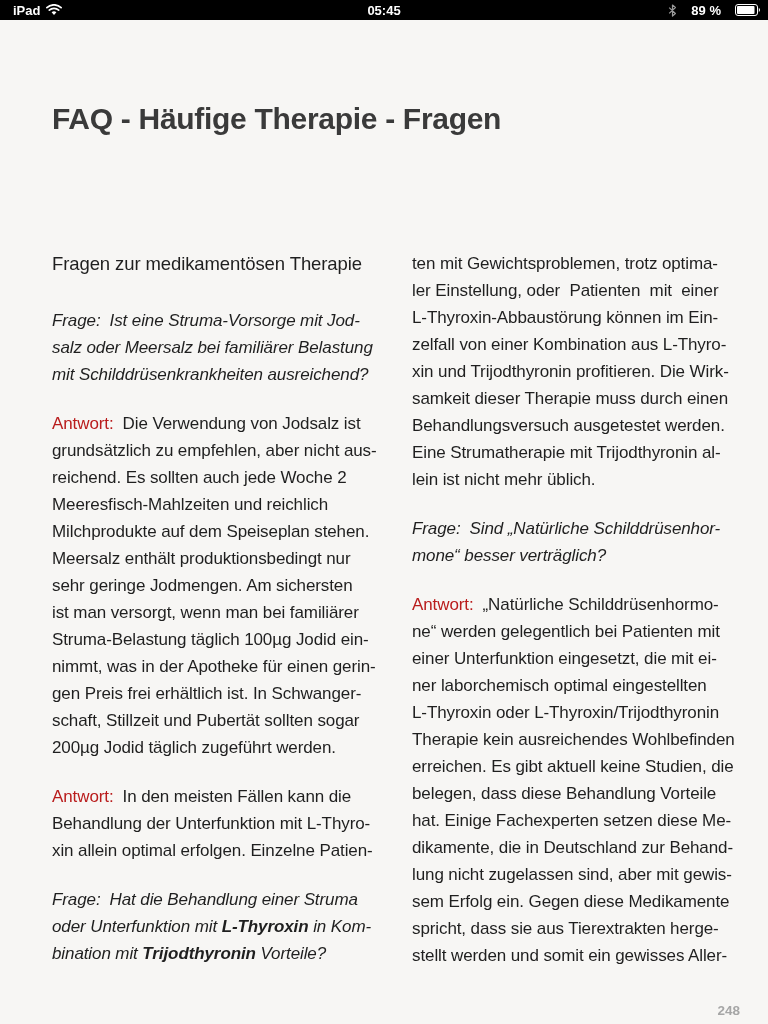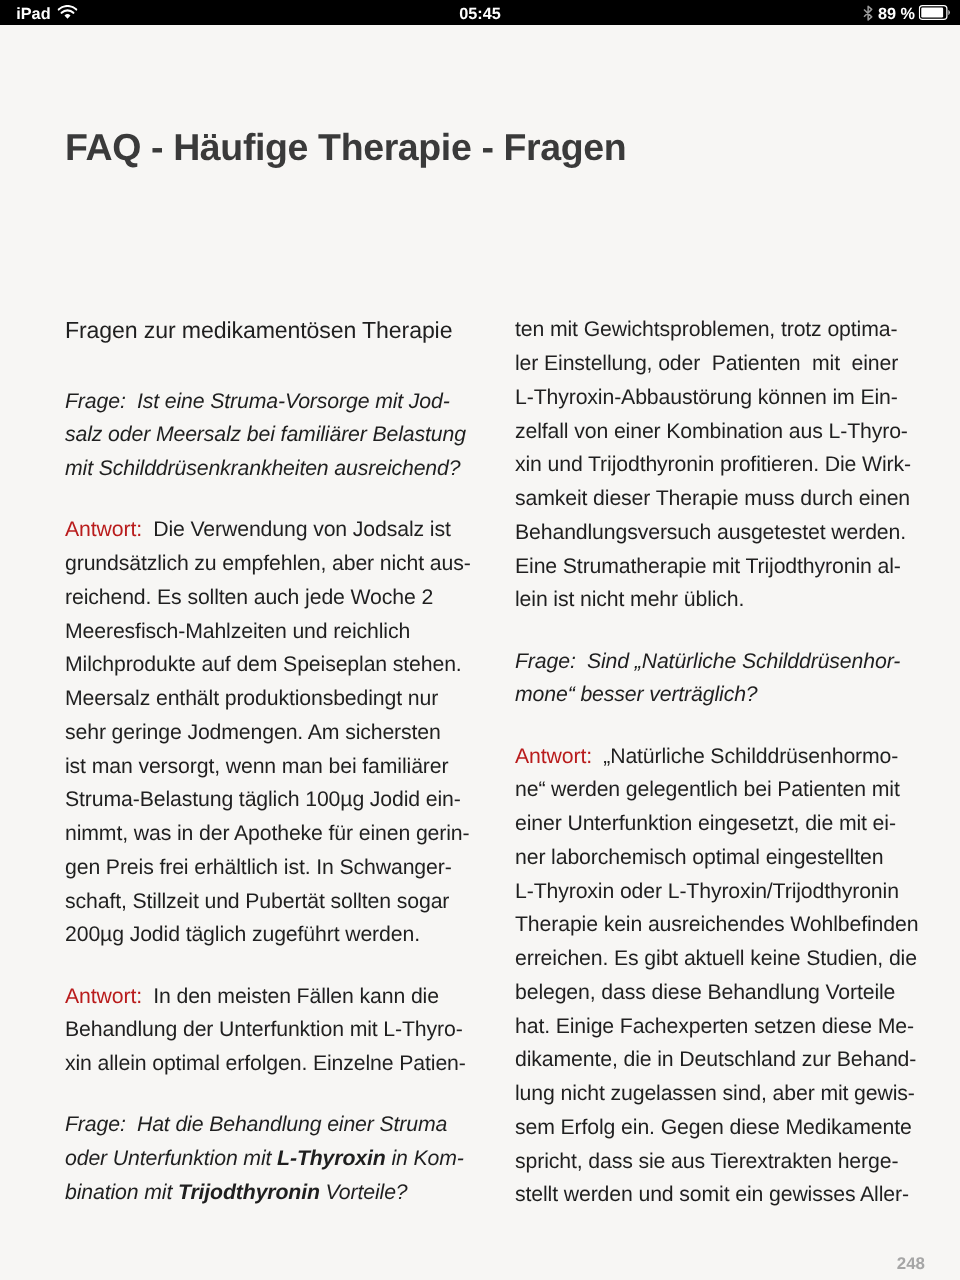--- a/index.html
+++ b/index.html
@@ -9,21 +9,21 @@
     font-family:"Liberation Sans", sans-serif;
     -webkit-font-smoothing:antialiased;
   }
   
   .statusbar {
     position:absolute; top:0; left:0; width:768px; height:20px;
     background:#000; color:#fff; font-size:13px; font-weight:600;
   }
   .sb-left { position:absolute; left:13px; top:0; height:20px; display:flex; align-items:center; gap:6px; }
   .sb-time { position:absolute; left:0; top:0; width:100%; height:20px; display:flex; align-items:center; justify-content:center; }
-  .sb-right { position:absolute; right:7px; top:0; height:20px; display:flex; align-items:center; gap:3px; }
+  .sb-right { position:absolute; right:7px; top:0; height:20px; display:flex; align-items:center; gap:14px; }
   .sb-icon { display:flex; align-items:center; }
   
   .doc-title {
     position:absolute; left:40px; top:62px;
     font-size:30px; font-weight:bold; color:#3a3a3a; letter-spacing:-0.3px;
     white-space:pre;
   }
   .col {
     position:absolute; top:230px; width:345px;
     font-size:17px; line-height:27px; color:#1f1f1f; letter-spacing:-0.1px;

